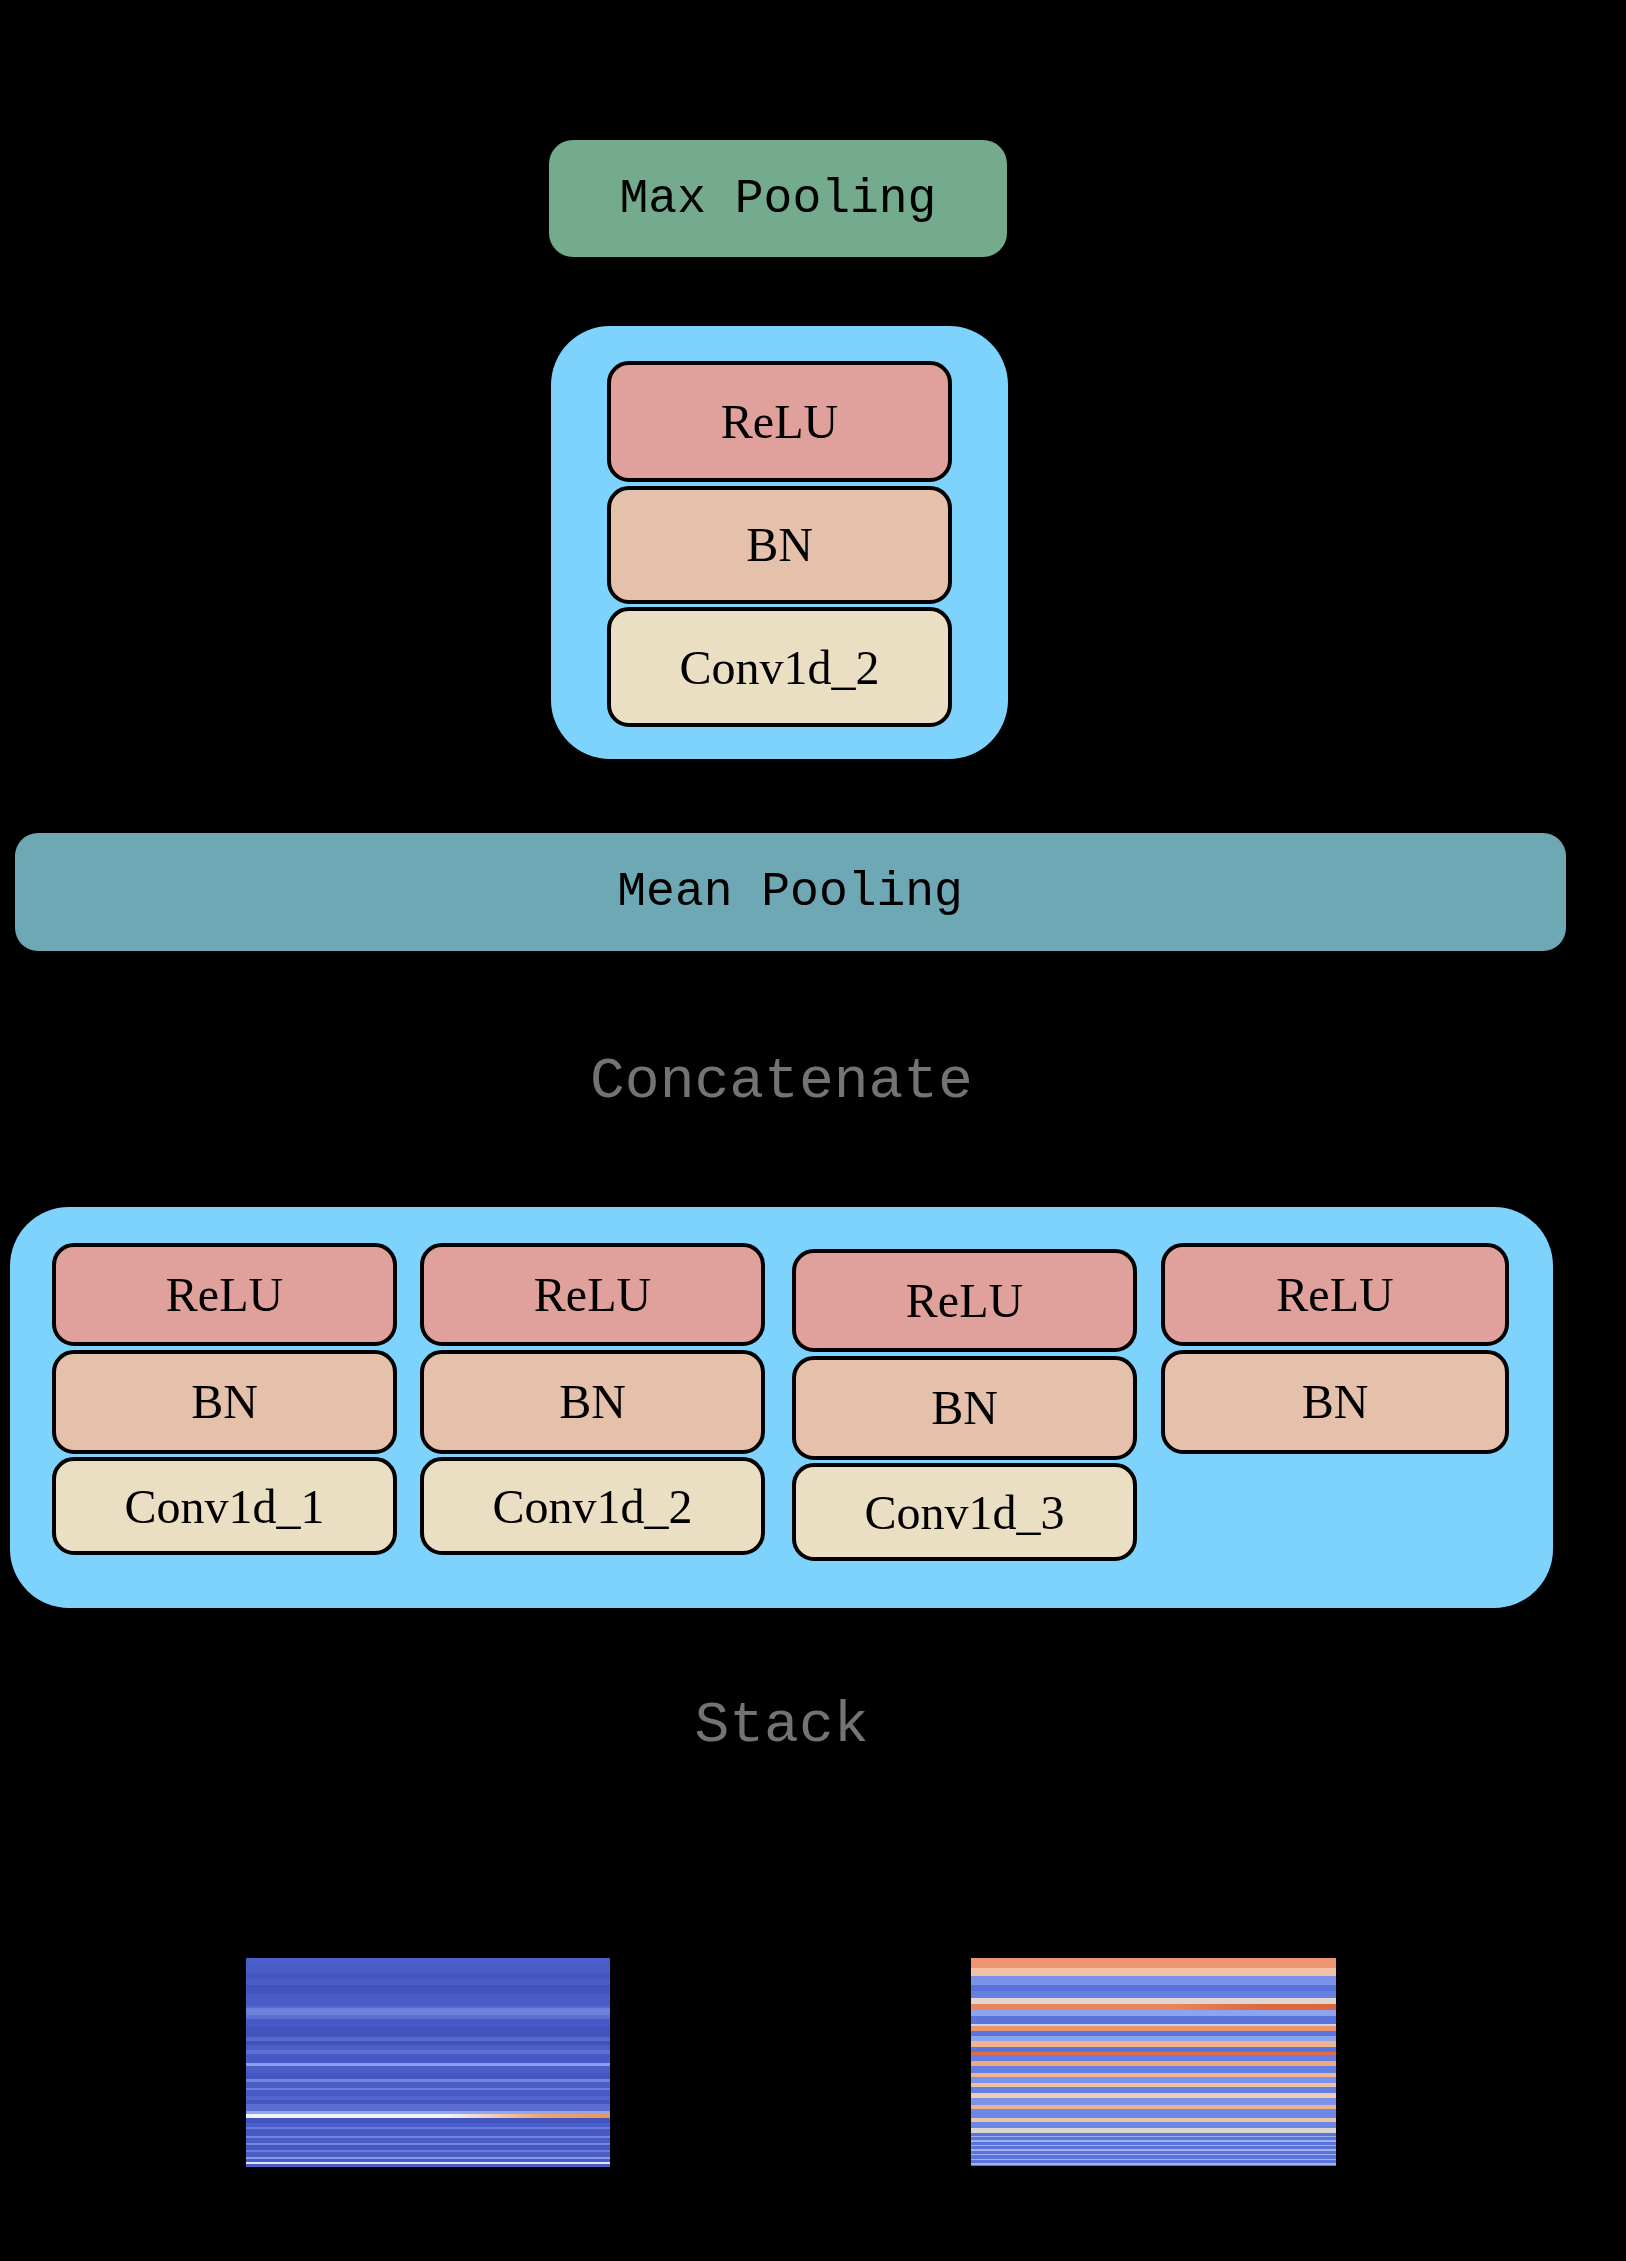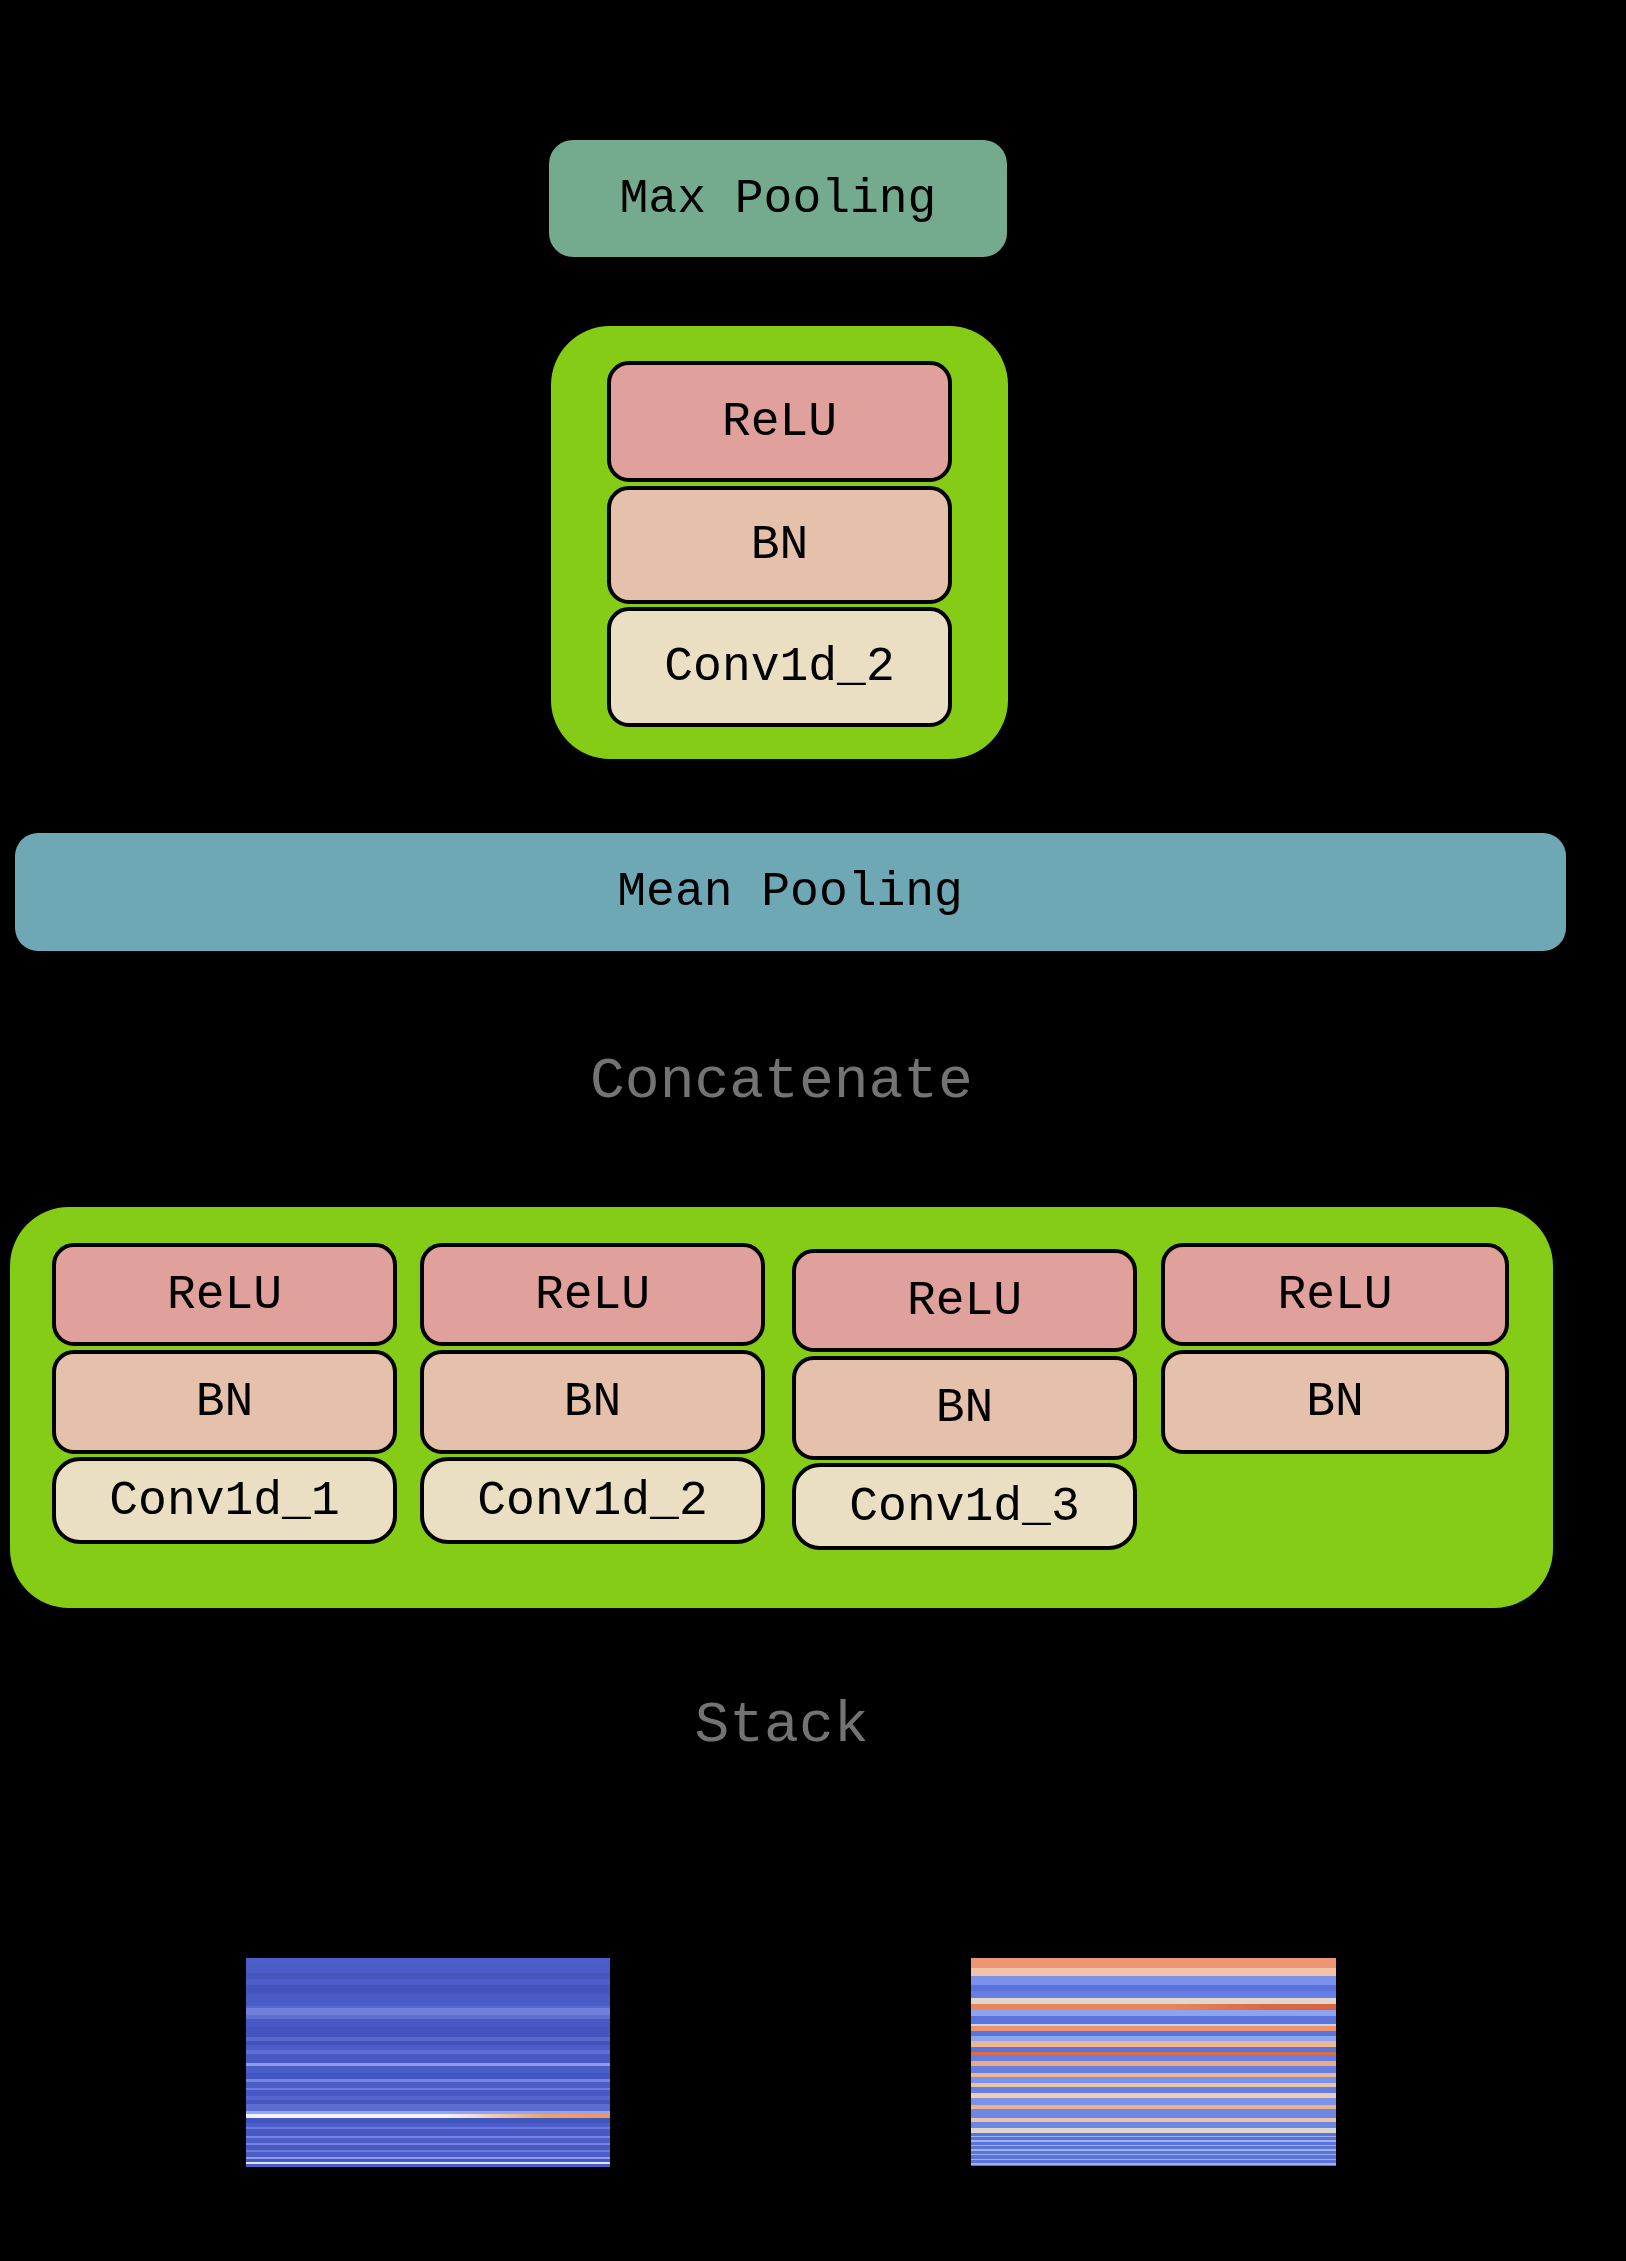--- a/index.html
+++ b/index.html
@@ -1,32 +1,32 @@
 <!DOCTYPE html>
 <html style="font-size:8px"><head>
 <meta charset="utf-8">
 <style>
   html,body{margin:0;padding:0;background:#000;}
   #canvas{position:relative;width:1626px;height:2261px;background:#000;overflow:hidden;
           font-family:"Liberation Mono",monospace;}
   .pill{position:absolute;display:flex;align-items:center;justify-content:center;
         color:#000;font-size:48px;letter-spacing:0;}
   .rounded-lg{border-radius:24px;}
-  .container{position:absolute;background:#84cc16;border-radius:59px;}
+  .container{position:absolute;background:#7dd3fc;border-radius:59px;font-family:Liberation Serif, serif;}
   .layerbox{box-sizing:border-box;border:4.5px solid #000;border-radius:22px;
             display:flex;align-items:center;justify-content:center;
             font-size:48px;color:#000;}
   .col{position:absolute;display:flex;flex-direction:column;gap:3.5px;}
   .col .layerbox{width:100%;}
   .lbl{position:absolute;color:#737373;font-size:58px;display:flex;
        align-items:center;justify-content:center;}
   .spec{position:absolute;}
   .spec .overlay{position:absolute;left:0;width:100%;}
   .t1{height:121px;} .t2{height:118px;} .t3{height:120px;}
-  .r1{height:103px;} .r2{height:104px;} .r3{height:87px;border-radius:28px;}
+  .r1{height:103px;} .r2{height:104px;} .r3{height:98px;}
 </style>
 </head>
 <body>
 
 <div id="canvas">
 
   <div class="pill rounded-lg" style="left: 549px; top: 140px; width: 458px; height: 117px; background: rgb(116, 171, 142);">
     <span>Max Pooling</span>
   </div>
 

